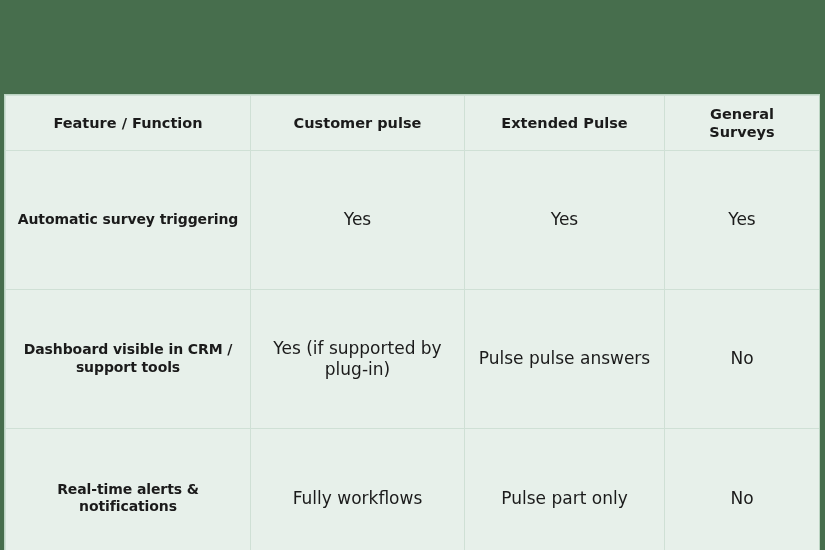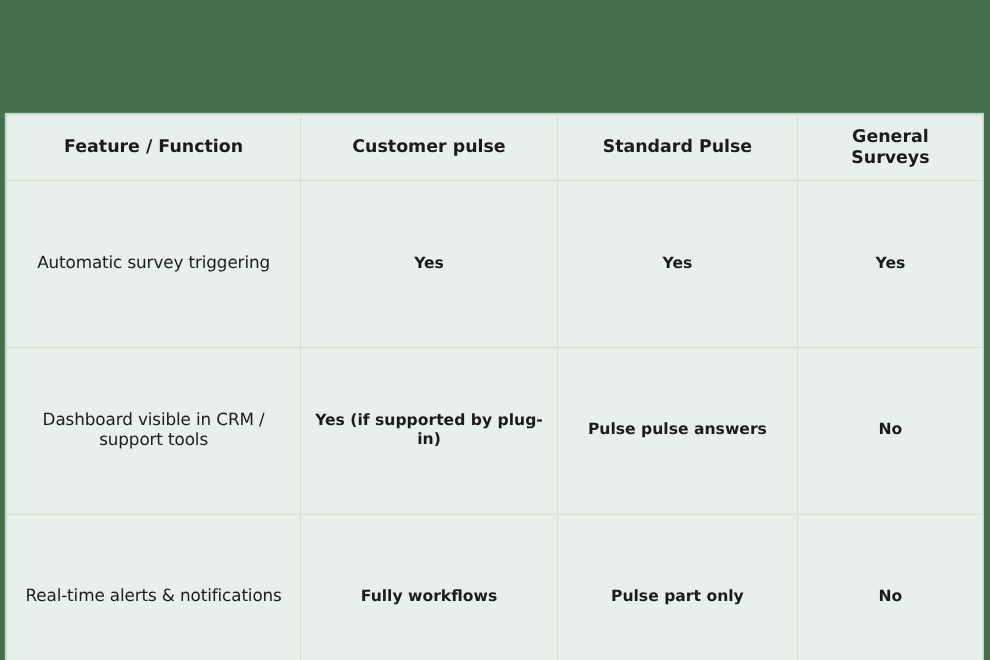--- a/index.html
+++ b/index.html
@@ -61,27 +61,27 @@
     font-weight: bold;
     height: 55px;
   }
 
   table.comparison tbody tr {
     height: 55px;
   }
 
   table.comparison tbody td.feature {
     font-size: 14px;
-    font-weight: normal;
+    font-weight: bold;
     letter-spacing: -0.1px;
   }
 
   table.comparison tbody td.value {
-    font-size: 13px;
-    font-weight: bold;
+    font-size: 17px;
+    font-weight: normal;
   }
 
   
   .table-wrap::after {
     content: "";
     position: absolute;
     inset: -1px;
     border: 1px solid #bcd4c3;
     pointer-events: none;
   }
@@ -95,21 +95,21 @@
       <colgroup>
         <col class="c0">
           <col class="c1">
           <col class="c2">
           <col class="c3">
       </colgroup>
       <thead>
         <tr>
           <th>Feature / Function</th>
           <th>Customer pulse</th>
-          <th>Standard Pulse</th>
+          <th>Extended Pulse</th>
           <th>General Surveys</th>
         </tr>
       </thead>
       <tbody>
         <tr>
           <td class="feature">Automatic survey triggering</td>
           <td class="value">Yes</td>
           <td class="value">Yes</td>
           <td class="value">Yes</td>
         </tr>

